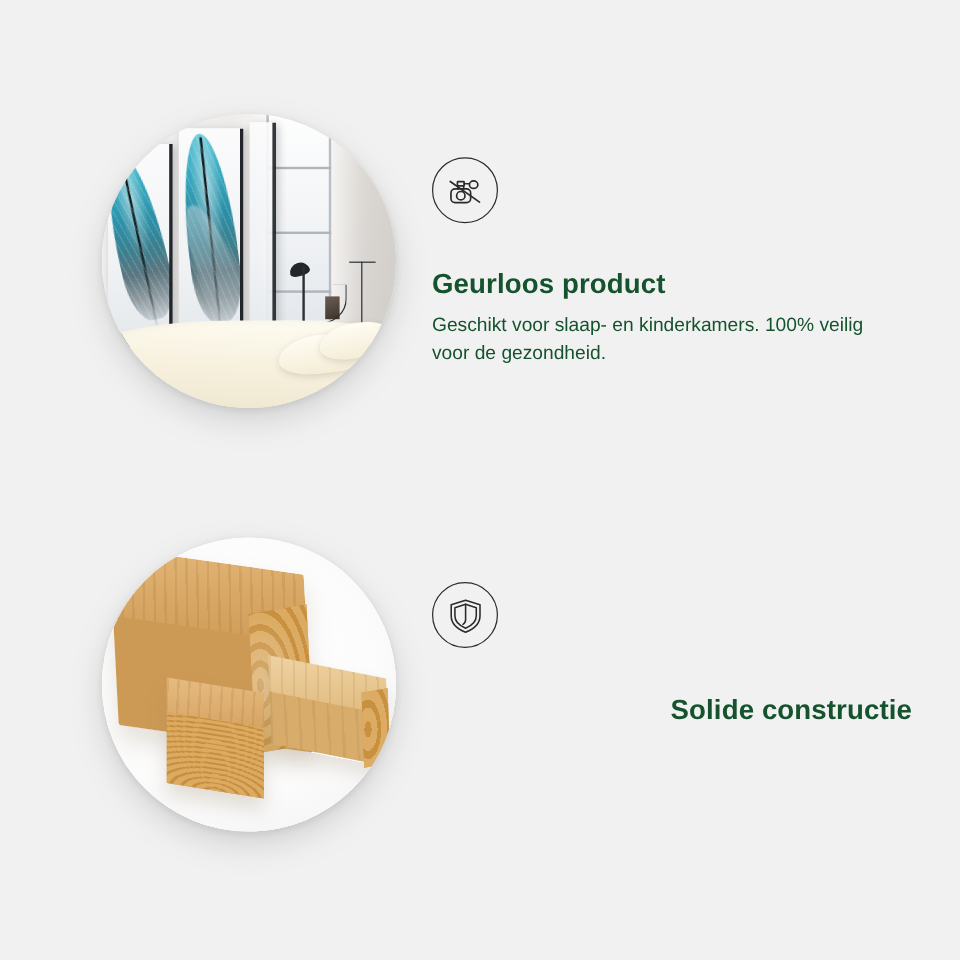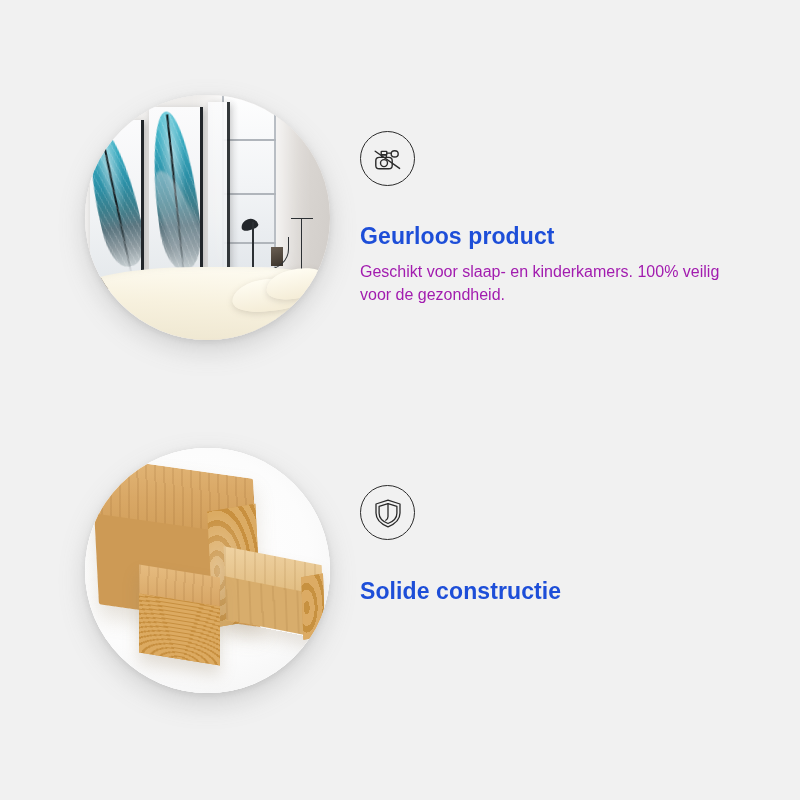--- a/index.html
+++ b/index.html
@@ -289,32 +289,32 @@
     display: flex;
     align-items: center;
     justify-content: center;
     box-sizing: border-box;
   }
   #feature-0 .text-col { top: 91px; }
   #feature-1 .text-col { top: 92px; }
 
   .feature-title {
     margin: 0;
-    color: #1d4ed8;
+    color: #14532d;
     font-size: 23px;
     font-weight: 600;
     letter-spacing: .1px;
     line-height: 1.2;
   }
   #feature-0 .feature-title { padding-top: 37px; }
-  #feature-1 .feature-title { padding-top: 38px; }
+  #feature-1 .feature-title { padding-top: 38px; text-align: right; }
 
   .feature-desc {
     margin: 9px 0 0 0;
-    color: #a21caf;
+    color: #14532d;
     font-size: 16px;
     line-height: 1.45;
     max-width: 388px;
   }
 </style>
 </head>
 <body>
 
 <div class="page">
 

